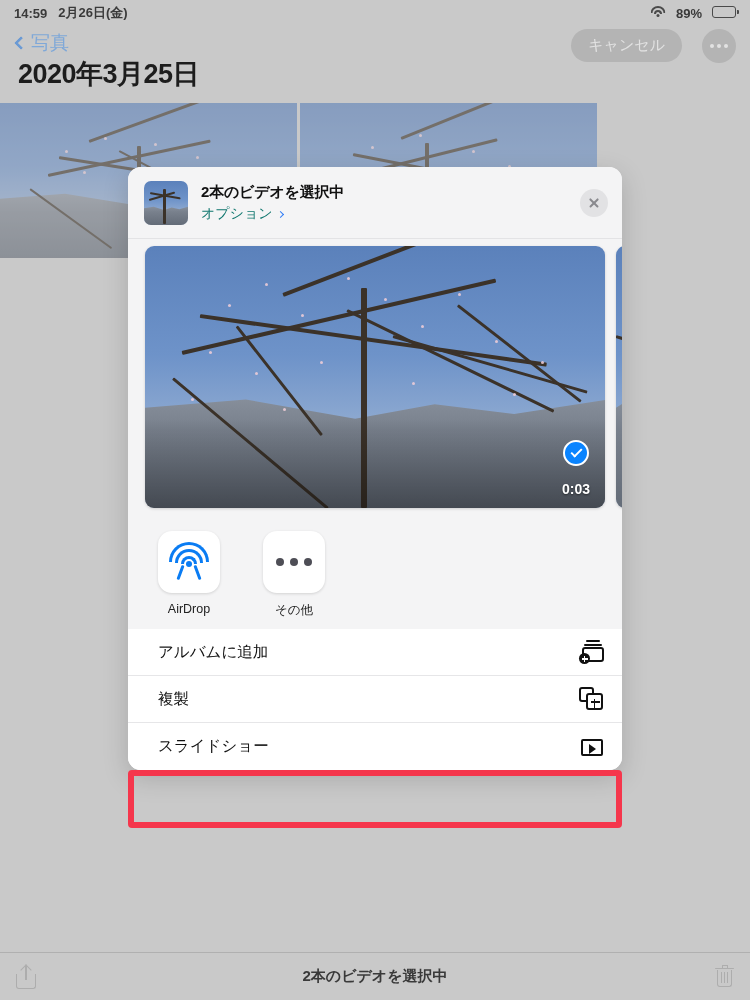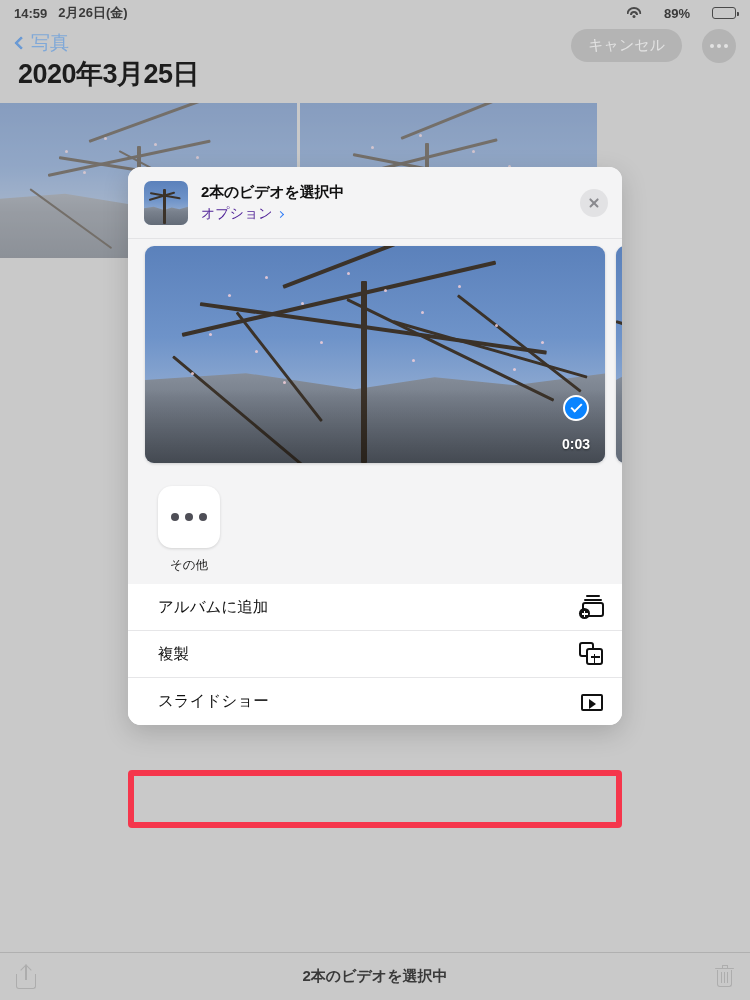--- a/index.html
+++ b/index.html
@@ -14,21 +14,21 @@
 
   
   #backdrop { position:absolute; inset:0; background:#c9c9c9; }
 
   #statusbar {
     position:absolute; top:0; left:0; width:750px; height:26px;
     display:flex; align-items:center; padding:0 14px;
     font-size:13px; font-weight:bold; color:#3a3a3a;
   }
   #statusbar .sb-left { display:flex; align-items:center; gap:11px; }
-  #statusbar .sb-right { margin-left:auto; display:flex; align-items:center; gap:22px; }
+  #statusbar .sb-right { margin-left:auto; display:flex; align-items:flex-start; gap:10px; }
   .wifi-ico { display:inline-block; width:15px; height:12px; position:relative; }
   .wifi-ico i {
     position:absolute; left:50%; border:2px solid #4a4a4a; border-bottom:none;
     border-radius:50% 50% 0 0 / 100% 100% 0 0; transform:translateX(-50%);
   }
   .wifi-ico i.a { width:15px; height:7px; top:0; }
   .wifi-ico i.b { width:8px; height:4px; top:4px; }
   .wifi-ico i.c { width:3px; height:3px; top:8px; background:#4a4a4a; border-radius:50%; border:none; }
   .batt {
     width:24px; height:12px; border:1.5px solid #4a4a4a; border-radius:3px;
@@ -104,35 +104,35 @@
   
   #share-sheet {
     position:absolute; left:128px; top:167px; width:494px;
     background:#f4f4f5; border-radius:13px; overflow:hidden;
     box-shadow:0 8px 26px rgba(0,0,0,.17);
   }
   #sheet-header { display:flex; align-items:center; padding:14px 14px 13px 16px; background:#f4f4f5; }
   #header-thumb { width:44px; height:44px; border-radius:7px; overflow:hidden; position:relative; flex:none; }
   #header-text { margin-left:13px; flex:1; }
   #header-title { font-size:15px; font-weight:bold; color:#111; letter-spacing:-0.2px; }
-  #header-options { font-size:14px; color:#4c1d95; margin-top:3px; display:flex; align-items:center; gap:5px; }
+  #header-options { font-size:14px; color:#0f766e; margin-top:3px; display:flex; align-items:center; gap:5px; }
   .chev-right-sm { width:5px; height:5px; border-right:1.8px solid #2f7cf6; border-top:1.8px solid #2f7cf6; transform:rotate(45deg); }
   #close-btn {
     width:28px; height:28px; border-radius:50%; background:#e2e2e4;
     display:flex; align-items:center; justify-content:center; flex:none; position:relative;
   }
   #close-btn i { position:absolute; width:12px; height:1.8px; background:#8a8a8e; border-radius:1px; }
   #close-btn i:first-child { transform:rotate(45deg); } #close-btn i:last-child { transform:rotate(-45deg); }
 
   #preview-row {
     display:flex; gap:11px; padding:7px 0 9px 17px; overflow:hidden;
     border-top:1px solid #e3e3e5; background:#f4f4f5;
   }
   .preview-card {
-    width:460px; height:217px; border-radius:9px; overflow:hidden; position:relative; flex:none;
+    width:460px; height:262px; border-radius:9px; overflow:hidden; position:relative; flex:none;
     box-shadow:0 1px 3px rgba(0,0,0,.16);
   }
   .preview-card.secondary { width:60px; }
   .check-badge {
     position:absolute; right:16px; bottom:42px; width:26px; height:26px;
     border-radius:50%; background:#0a84ff; border:2px solid #fff;
     display:flex; align-items:center; justify-content:center;
   }
   .check-badge .tick { width:11px; height:6px; border-left:2.2px solid #fff; border-bottom:2.2px solid #fff; transform:rotate(-45deg) translate(1px,-1px); }
   .duration {
@@ -367,20 +367,33 @@
           <div class="bldg"></div>
 
         <div class="branch" style="left:0%;top:34%;width:100%;height:3px;transform:rotate(18deg);"></div>
       </div>
     </div>
   </div>
 
   <div id="apps-row">
     <div class="app-item">
       <div class="app-icon">
+        <div class="ad">
+            <i class="r1"></i>
+            <i class="r2"></i>
+            <i class="r3"></i>
+            <span class="dot"></span>
+            <span class="lg l"></span>
+            <span class="lg r"></span>
+          </div>
+      </div>
+      <div class="app-label">AirDrop</div>
+    </div>
+    <div class="app-item">
+      <div class="app-icon">
         <div class="more-dots">
             <span></span>
             <span></span>
             <span></span>
           </div>
       </div>
       <div class="app-label">その他</div>
     </div>
   </div>
 

